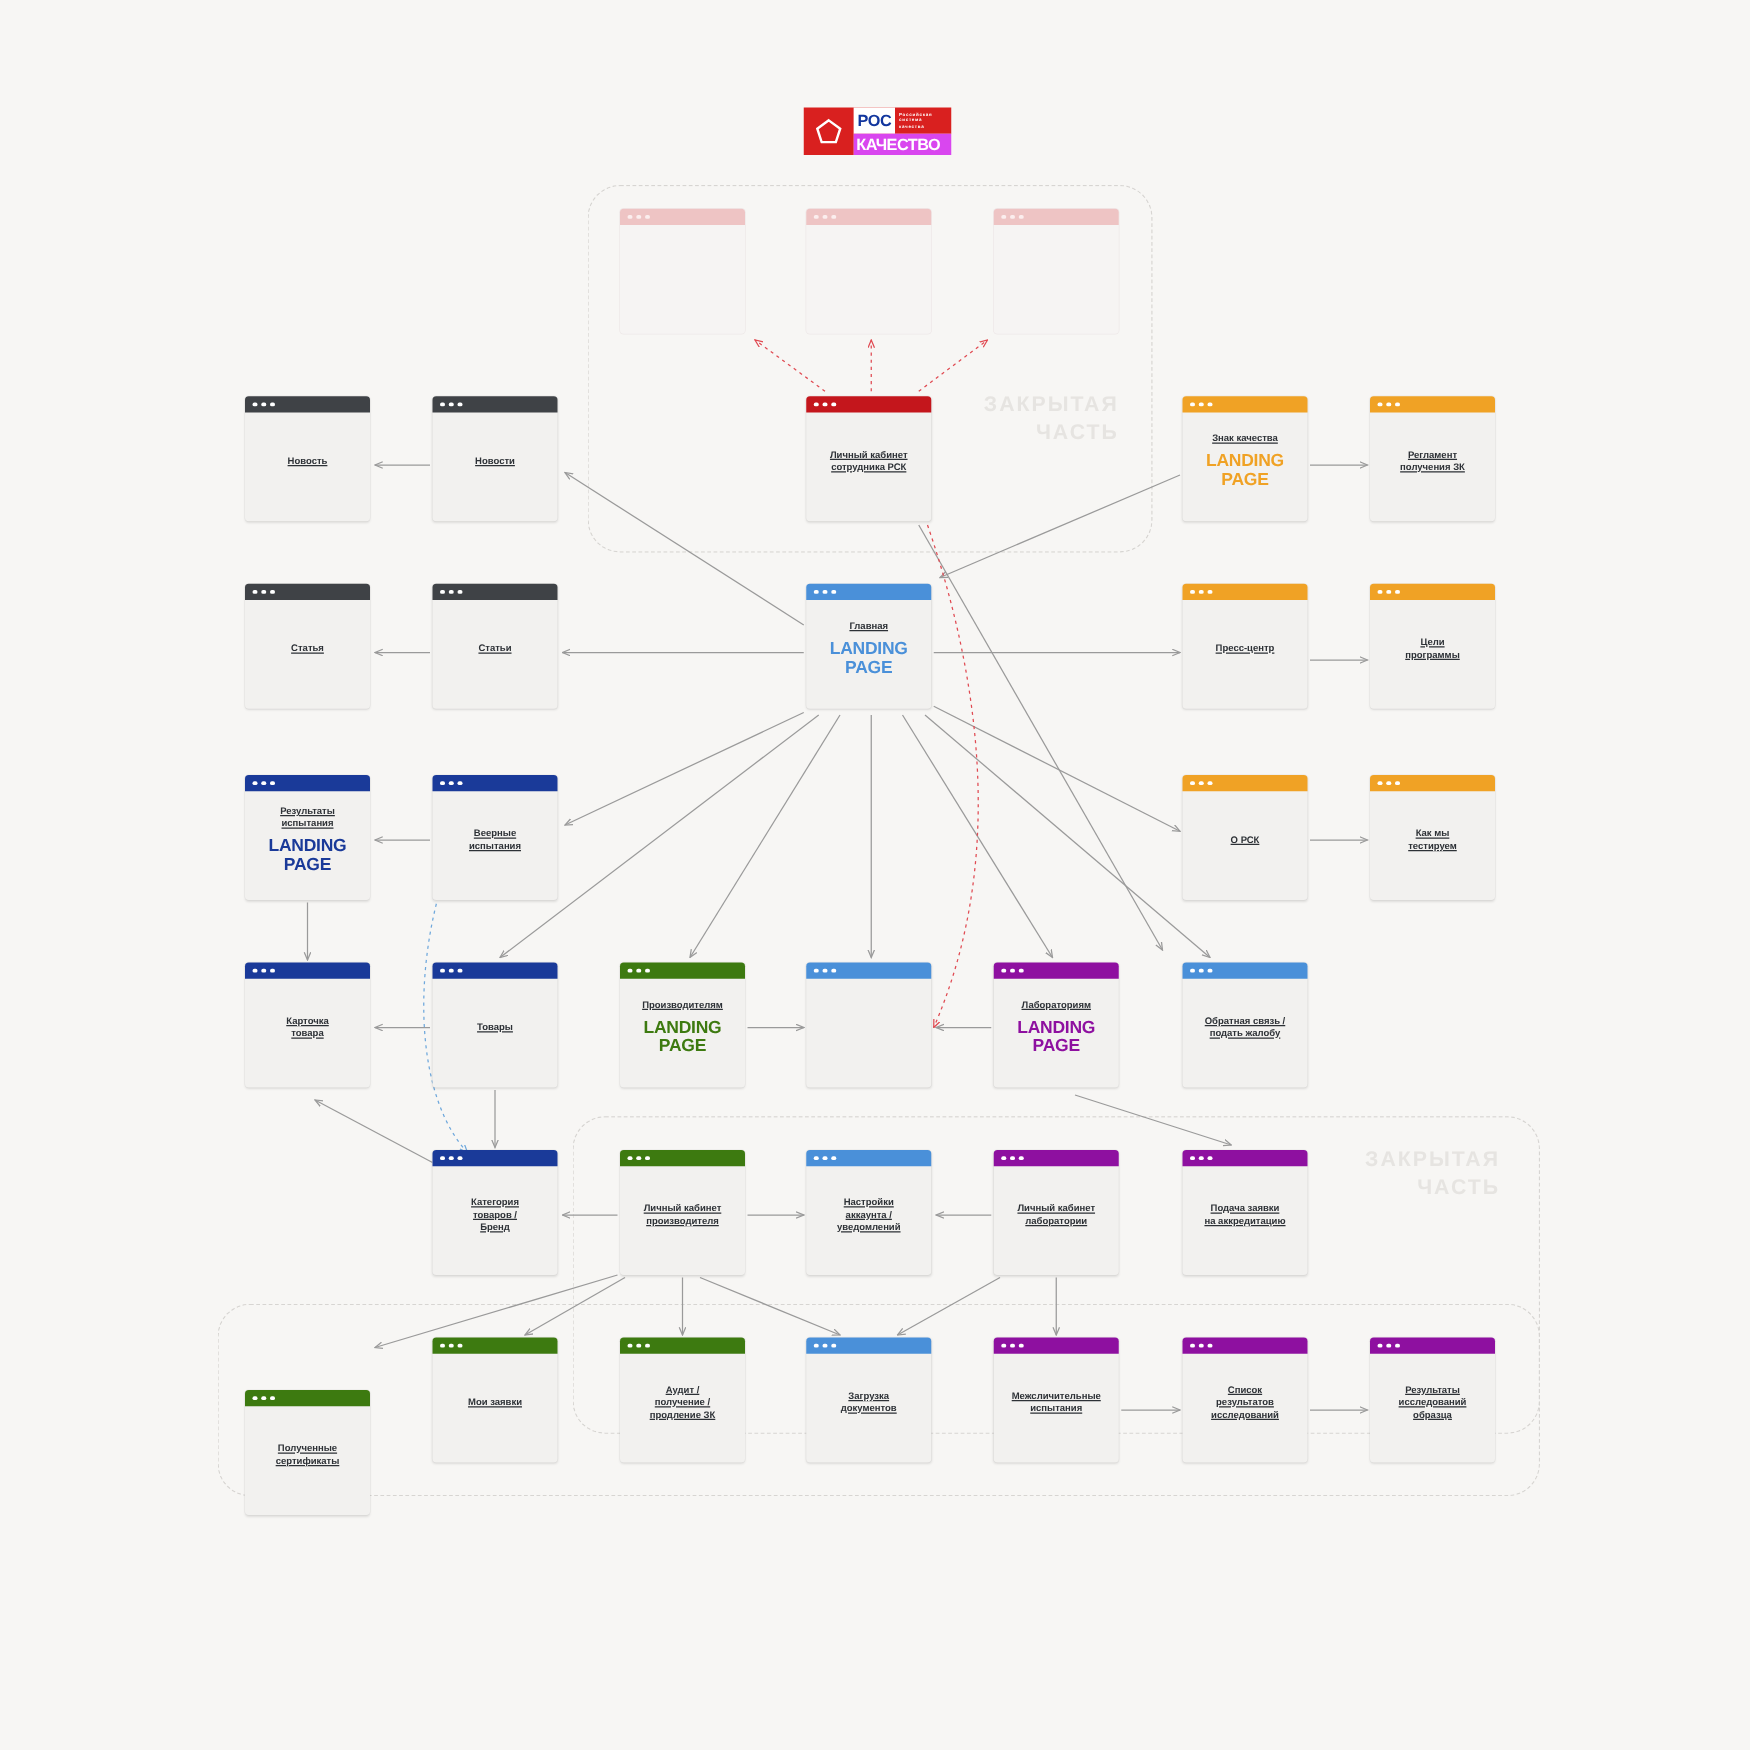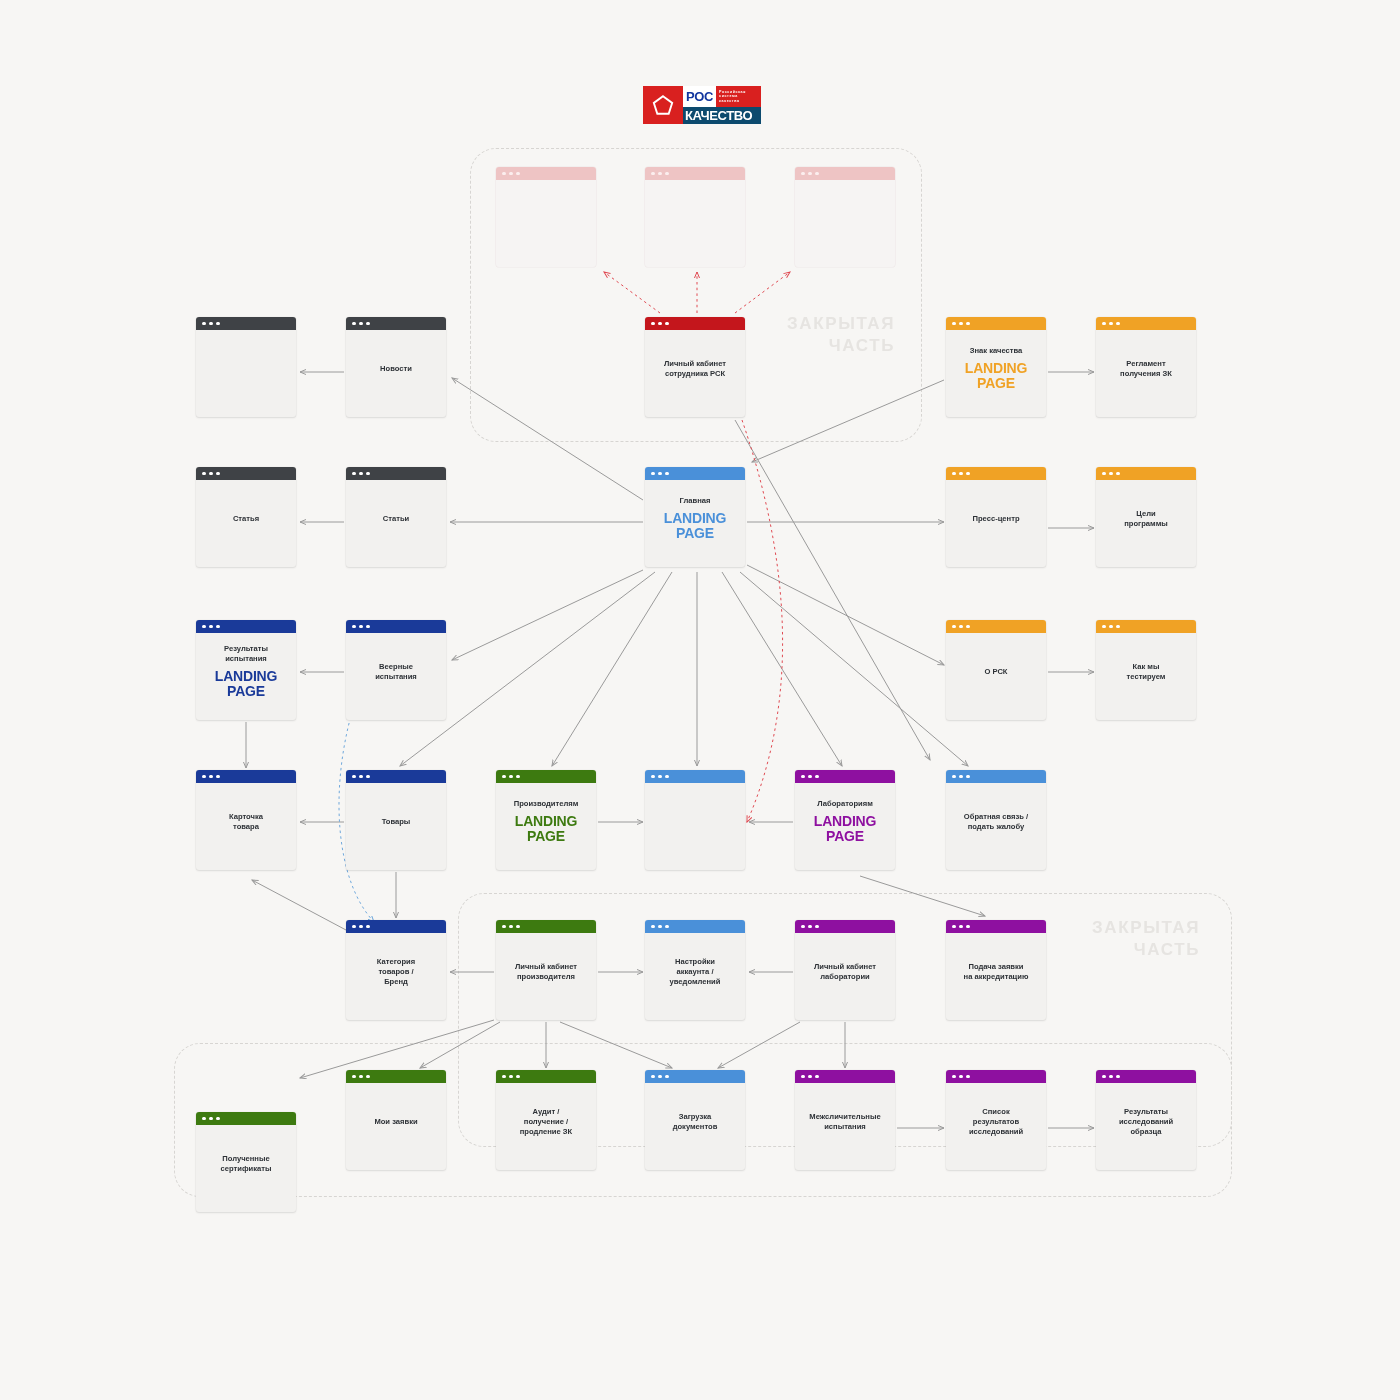--- a/index.html
+++ b/index.html
@@ -15,37 +15,37 @@
   
   .logo{position:absolute;left:643px;top:86px;width:118px;height:38px;display:flex;}
   .logo-left{width:40px;height:38px;background:#d9201f;display:flex;align-items:center;justify-content:center;}
   .pent{width:22px;height:22px;}
   .logo-right{flex:1;display:flex;flex-direction:column;}
   .logo-top{flex:1;display:flex;background:#d9201f;}
   .logo-ros{background:#fff;padding:0 3px;display:flex;align-items:center;}
   .logo-ros span{color:#12369e;font-weight:bold;font-size:13px;letter-spacing:-.3px;line-height:1;}
   .logo-sub{flex:1;display:flex;flex-direction:column;justify-content:center;padding-left:3px;}
   .logo-sub i{font-style:normal;color:#fff;font-size:3.6px;line-height:4.4px;letter-spacing:.6px;font-weight:bold;}
-  .logo-bot{height:17px;background:#0c4a6e;display:flex;align-items:center;padding-left:2px;}
+  .logo-bot{height:17px;background:#d946ef;display:flex;align-items:center;padding-left:2px;}
   .logo-bot span{color:#fff;font-weight:bold;font-size:13px;letter-spacing:-.4px;line-height:1;}
 
   
   .zone{position:absolute;border:1.3px dashed #d7d5d2;border-radius:26px;}
   .zone-label{position:absolute;color:#e6e4e1;font-weight:bold;font-size:17px;
     letter-spacing:1.6px;text-align:right;line-height:22px;}
 
   
   .card{position:absolute;width:100px;height:100px;background:#f2f1ef;
     border-radius:3px;box-shadow:0 1px 2px rgba(0,0,0,.10),0 0 0 .6px rgba(0,0,0,.035);
     display:flex;flex-direction:column;z-index:4;}
   .bar{height:13px;border-radius:3px 3px 0 0;display:flex;align-items:center;padding-left:6px;gap:3.5px;}
   .dot{width:3.6px;height:3.6px;border-radius:50%;background:#fff;}
   .body{flex:1;display:flex;flex-direction:column;align-items:center;justify-content:center;
     padding:4px 5px 14px;text-align:center;}
-  .ttl{font-size:7.6px;font-weight:bold;color:#2d3136;line-height:10px;}
+  .ttl{font-size:7.6px;font-weight:bold;color:#2d3136;line-height:10px;text-decoration:underline;}
   .lp{font-size:14px;font-weight:bold;line-height:15px;margin-top:5px;letter-spacing:-.2px;}
 
   
   .ghost{position:absolute;width:100px;height:100px;background:#f6f4f3;border-radius:3px;
     box-shadow:0 0 0 .6px #eee8e8;display:flex;flex-direction:column;z-index:4;}
   .ghost .bar{background:#eec4c4;}
   .ghost .dot{background:#fbeeee;}
 
   svg.links{position:absolute;left:0;top:0;width:1400px;height:1400px;z-index:2;pointer-events:none;}
 </style>
@@ -217,20 +217,23 @@
     </g>
   </svg>
 
   <div id="cards-root">
       <div class="card" style="left: 196px; top: 317px;">
         <div class="bar" style="background: rgb(63, 66, 70);">
           <i class="dot"></i>
           <i class="dot"></i>
           <i class="dot"></i>
         </div>
+        <div class="body">
+          <div class="ttl">Новость</div>
+        </div>
       </div>
       <div class="card" style="left: 346px; top: 317px;">
         <div class="bar" style="background: rgb(63, 66, 70);">
           <i class="dot"></i>
           <i class="dot"></i>
           <i class="dot"></i>
         </div>
         <div class="body">
           <div class="ttl">Новости</div>
         </div>

